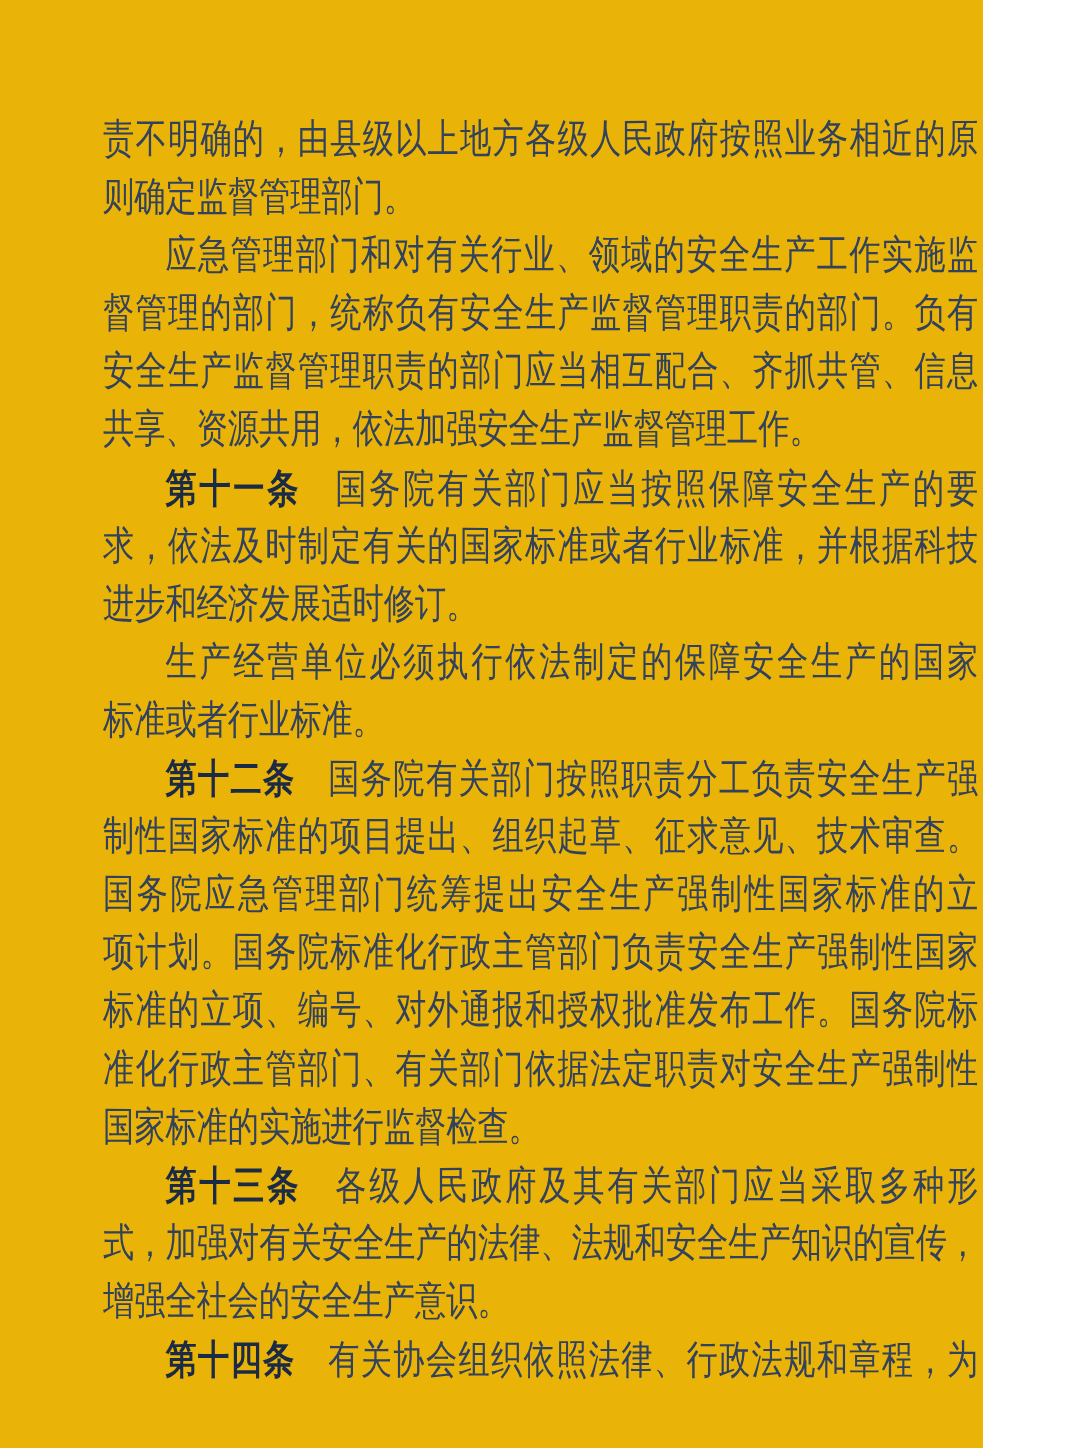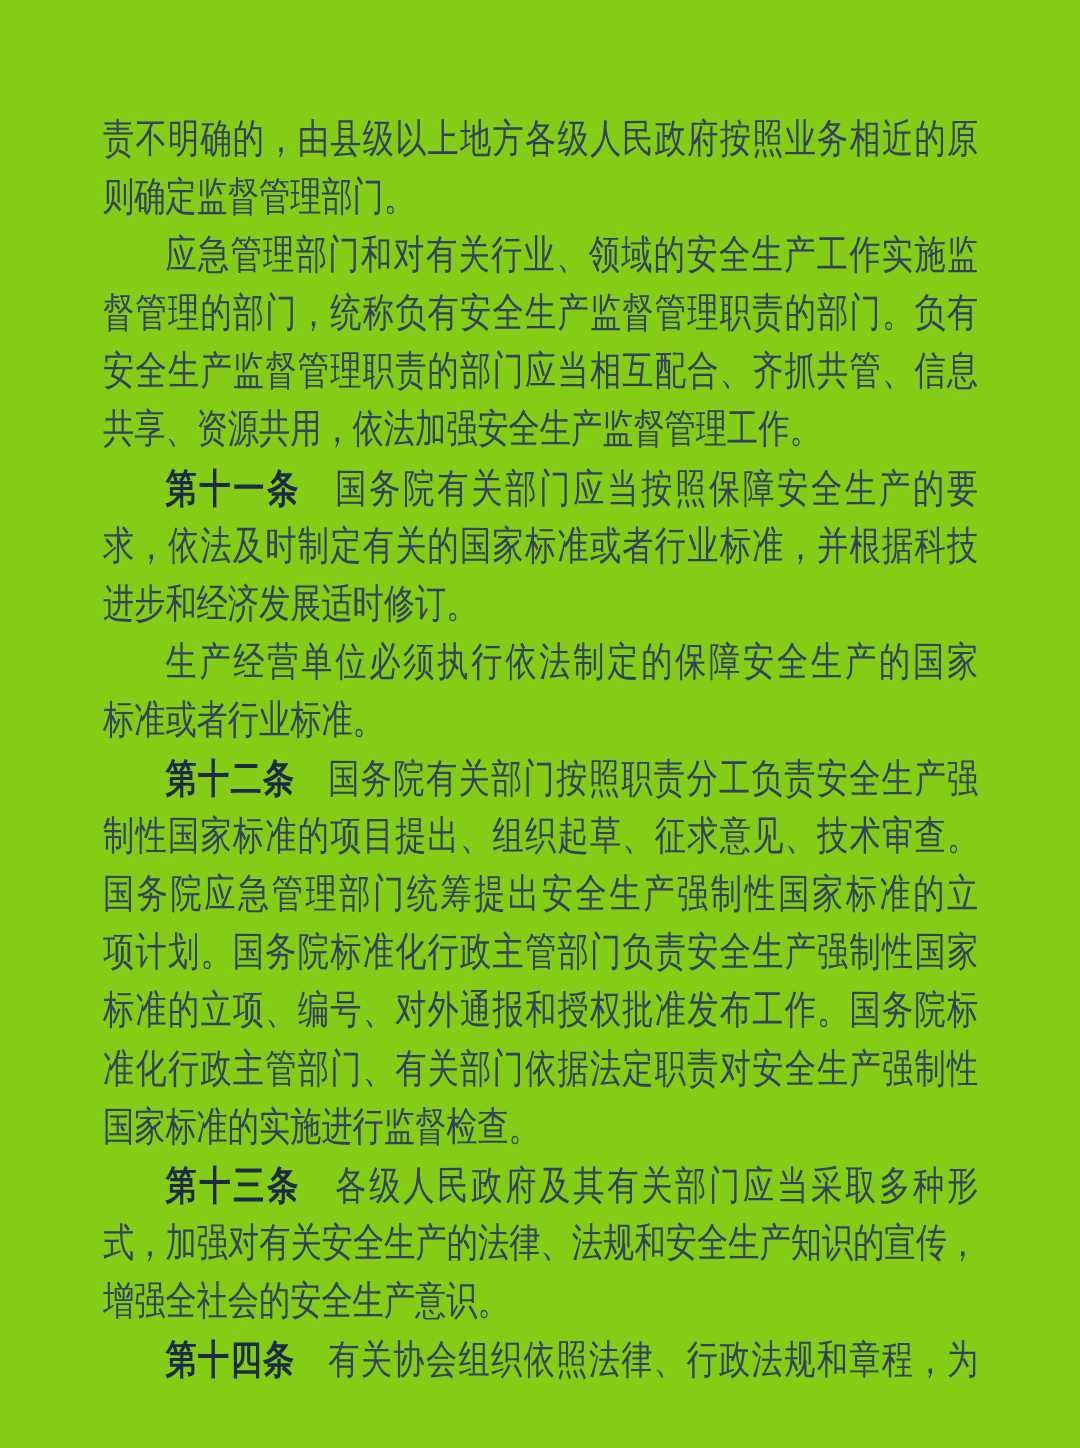--- a/index.html
+++ b/index.html
@@ -2,23 +2,23 @@
 <html><head>
 <meta charset="utf-8">
 <style>
   html, body {
     margin: 0;
     padding: 0;
     background: #ffffff;
   }
   .page {
     position: relative;
-    width: 1080px;
+    width: 983px;
     height: 1448px;
-    background: #84cc16;
+    background: #eab308;
     overflow: hidden;
   }
   .text-block {
     position: absolute;
     left: 103px;
     top: 110px;
     width: 1122px;              
     transform: scaleX(0.78);
     transform-origin: 0 0;
   }

